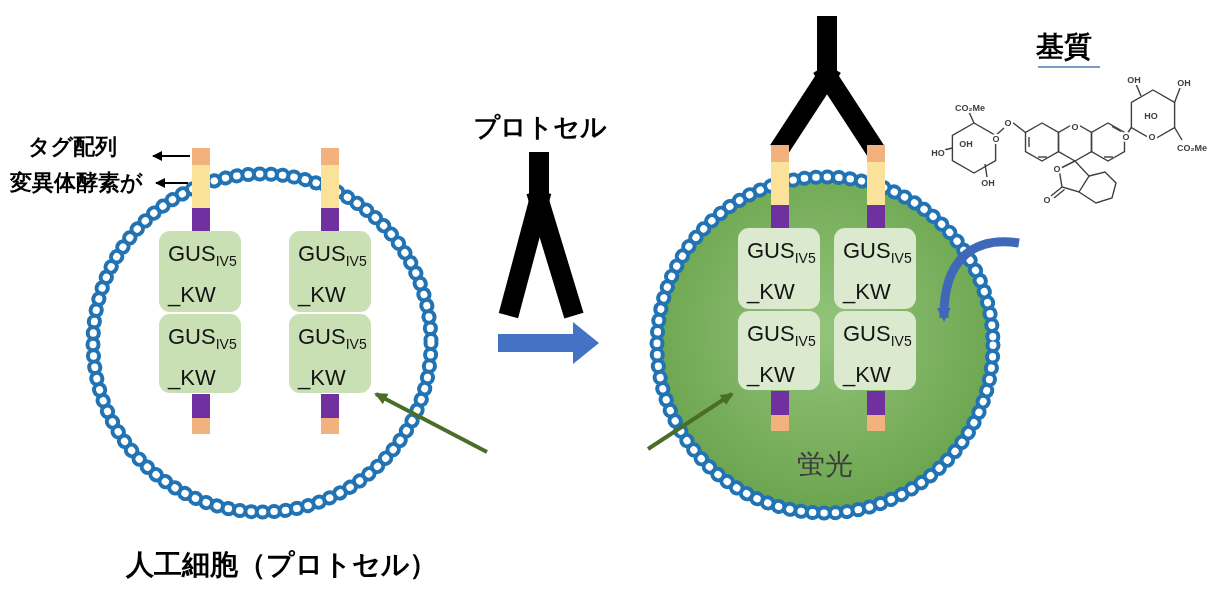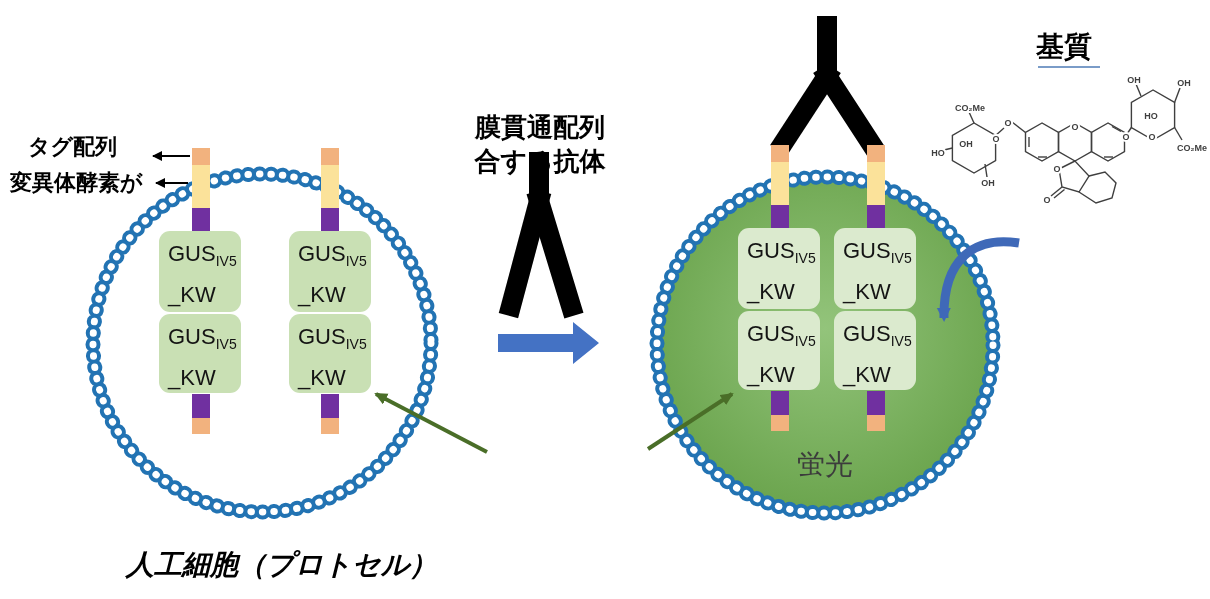--- a/index.html
+++ b/index.html
@@ -188,25 +188,24 @@
   </div>
   <div class="gus-box gus-right" style="left:834px;top:311px;height:79px;">
     <span><span>GUS</span><sub>IV5</sub></span><br>
     <span>_KW</span>
   </div>
 
   <div class="jp w600" style="left:28px;top:132px;font-size:22px;">タグ配列</div>
   <div class="jp w600" style="left:10px;top:168px;font-size:22px;">変異体酵素が</div>
 
   <div class="jp w600 center" style="left:443px;top:110px;width:194px;font-size:26px;line-height:34px;">
-    <span>膜貫通配列</span><br>
-    <span>合する抗体</span>
+    <span>プロトセル</span><br>
   </div>
 
 
   <div class="jp" style="left:797px;top:446px;font-size:28px;color:#3c3c3c;">蛍光</div>
 
   <div class="jp w600" style="left:1036px;top:28px;font-size:28px;">基質</div>
   <div class="abs" style="left:1038px;top:66px;width:62px;height:2px;background:#7a9cc8;"></div>
 
-  <div class="jp w600" style="left:126px;top:546px;font-size:28px;font-style:italic;">人工細胞（プロトセル）</div>
+  <div class="jp w600" style="left:126px;top:546px;font-size:28px;">人工細胞（プロトセル）</div>
 
 </div>
 
 </body></html>

